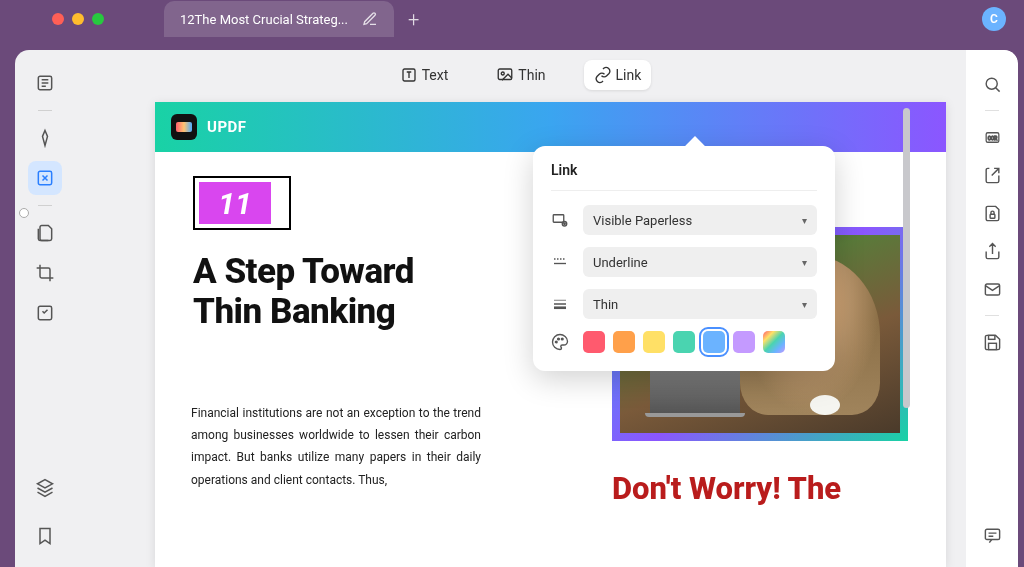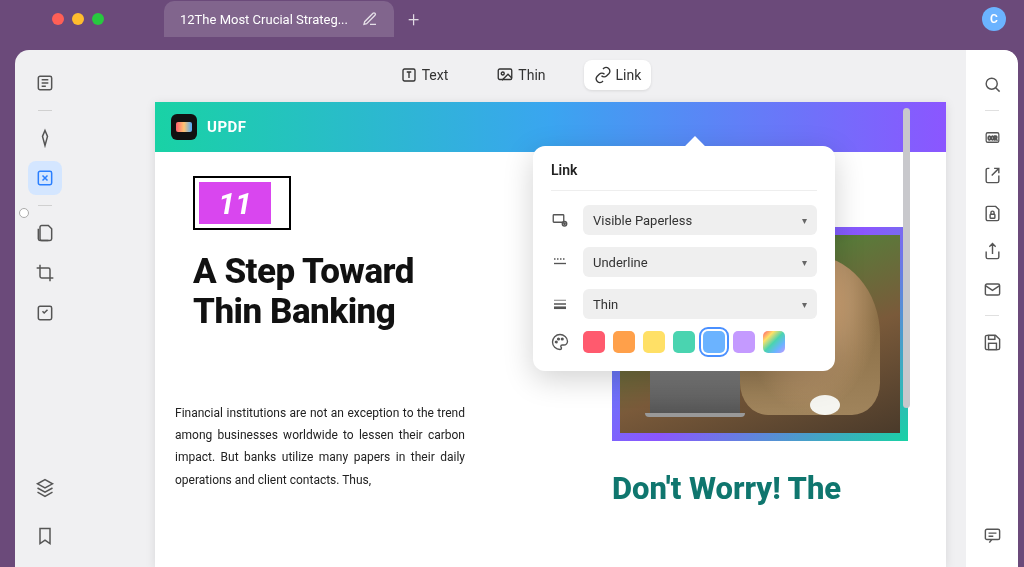--- a/index.html
+++ b/index.html
@@ -42,30 +42,30 @@
 .page-number-inner { position: absolute; left: 4px; top: 4px; right: 18px; bottom: 4px; background: #d946ef; color: #fff; display: flex; align-items: center; justify-content: center; font-size: 30px; font-style: italic; font-weight: 700; }
 
 .link-selection { position: absolute; left: 120px; top: 94px; width: 120px; height: 26px; border: 1px dashed #9a6cff; background: rgba(154,108,255,0.08); display: flex; align-items: center; justify-content: center; font-size: 10px; color: #c59aff; }
 .handle { position: absolute; width: 6px; height: 6px; background: #9a6cff; border: 1px solid #fff; }
 .h-tl { left: -3px; top: -3px; } .h-tr { right: -3px; top: -3px; }
 .h-bl { left: -3px; bottom: -3px; } .h-br { right: -3px; bottom: -3px; }
 .h-tm { left: 50%; top: -3px; margin-left: -3px; } .h-bm { left: 50%; bottom: -3px; margin-left: -3px; }
 .h-ml { left: -3px; top: 50%; margin-top: -3px; } .h-mr { right: -3px; top: 50%; margin-top: -3px; }
 
 .article-title { position: absolute; left: 38px; top: 150px; font-size: 35px; font-weight: 800; color: #111; line-height: 1.15; letter-spacing: -0.5px; }
-.article-body { position: absolute; left: 20px; top: 300px; width: 290px; font-size: 12px; color: #222; line-height: 1.85; text-align: justify; }
+.article-body { position: absolute; left: 36px; top: 300px; width: 290px; font-size: 12px; color: #222; line-height: 1.85; text-align: justify; }
 
 .article-image-frame { position: absolute; right: 38px; top: 125px; width: 296px; height: 214px; padding: 8px; background: linear-gradient(135deg, #3aa5f0, #8b56ff, #19d2a5); }
 .article-image { width: 100%; height: 100%; background: linear-gradient(160deg, #3a5a2a 0%, #5a7a3a 30%, #7a5a3a 60%, #4a3a2a 100%); position: relative; overflow: hidden; }
 .person { position: absolute; right: 20px; top: 20px; width: 140px; height: 160px; background: radial-gradient(ellipse at 50% 30%, #d4a574 20%, #b8946a 40%, transparent 70%), linear-gradient(180deg, #8b6f47 40%, #a0845c 100%); border-radius: 50% 50% 20% 20%; }
 .laptop { position: absolute; left: 30px; bottom: 20px; width: 90px; height: 55px; background: linear-gradient(180deg, #888 0%, #555 100%); border-radius: 3px 3px 0 0; }
 .laptop::after { content: ''; position: absolute; left: -5px; right: -5px; bottom: -4px; height: 4px; background: #999; border-radius: 0 0 4px 4px; }
 .cup { position: absolute; right: 60px; bottom: 18px; width: 30px; height: 20px; background: #f5f5f0; border-radius: 50%; }
 
-.article-subtitle { position: absolute; right: 38px; top: 370px; width: 296px; font-size: 31px; font-weight: 800; color: #0f766e; line-height: 1.1; }
+.article-subtitle { position: absolute; right: 38px; top: 370px; width: 296px; font-size: 31px; font-weight: 800; color: #b91c1c; line-height: 1.1; }
 
 .right-sidebar { width: 52px; background: #fff; border-radius: 0 14px 0 0; display: flex; flex-direction: column; align-items: center; padding-top: 18px; gap: 6px; }
 .right-sep { width: 14px; height: 1px; background: #e0e0e0; margin: 4px 0; }
 .right-btn { width: 32px; height: 32px; display: flex; align-items: center; justify-content: center; cursor: pointer; }
 .right-btn svg { width: 19px; height: 19px; }
 .right-bottom { margin-top: auto; margin-bottom: 16px; }
 
 .scrollbar-track { position: absolute; right: 56px; top: 58px; width: 7px; height: 400px; background: transparent; }
 .scrollbar-thumb { width: 7px; height: 300px; background: #c8c8cc; border-radius: 4px; }
 

